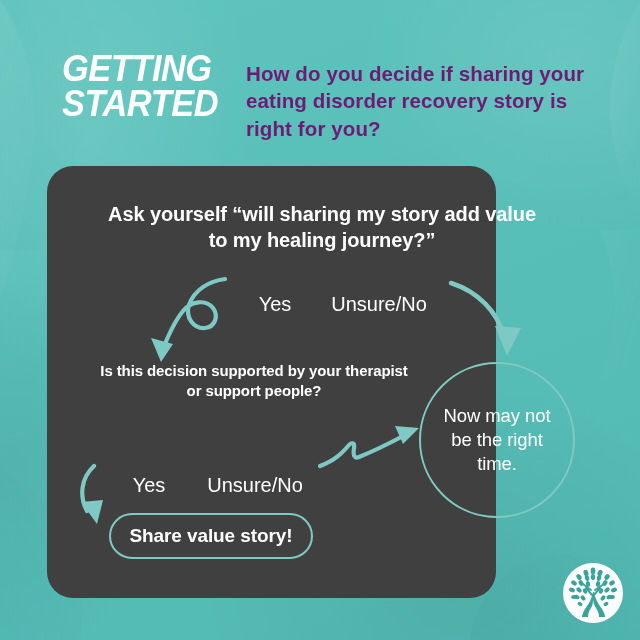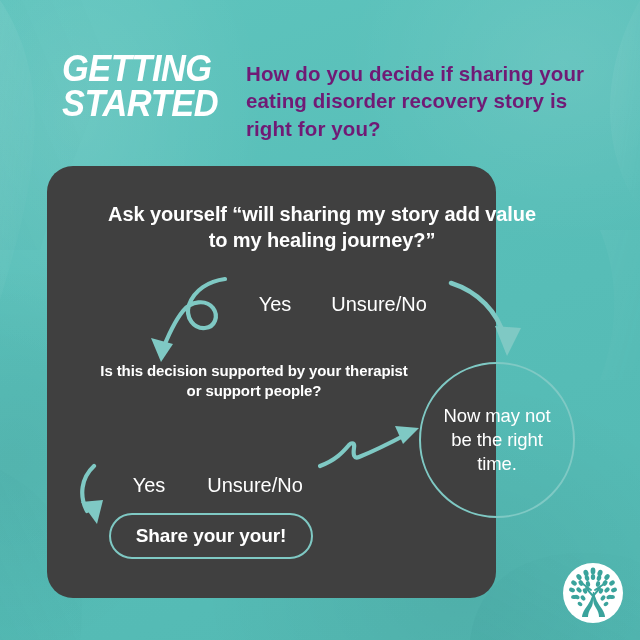--- a/index.html
+++ b/index.html
@@ -217,21 +217,21 @@
 
     <div class="branch-label lbl-yes-1">Yes</div>
     <div class="branch-label lbl-no-1">Unsure/No</div>
 
     <div class="q2">Is this decision supported by your therapist or support people?</div>
 
     <div class="branch-label lbl-yes-2">Yes</div>
     <div class="branch-label lbl-no-2">Unsure/No</div>
 
     <div class="pill">
-      <span>Share your your!</span>
+      <span>Share value story!</span>
     </div>
 
     <div class="circle">
       <span>Now may not be the right time.</span>
     </div>
 
     <svg class="arrows" width="548" height="432" viewBox="0 0 548 432">
 
       <g>
         <path d="M178,113 C162,115 147,124 142,139

